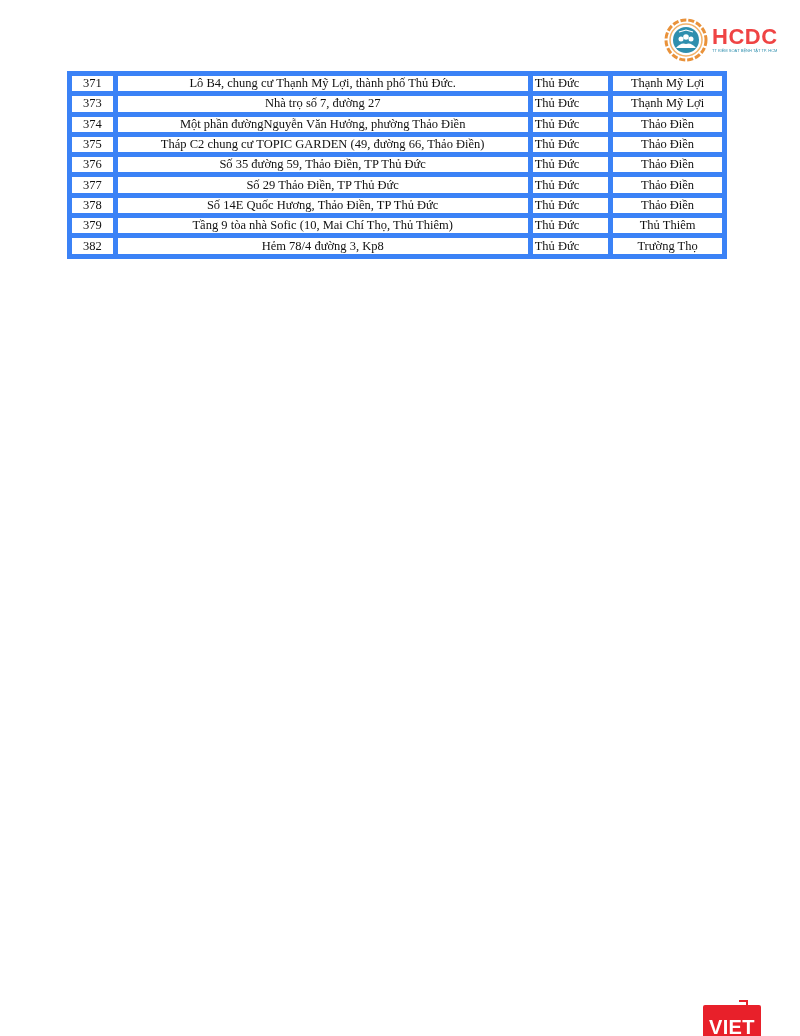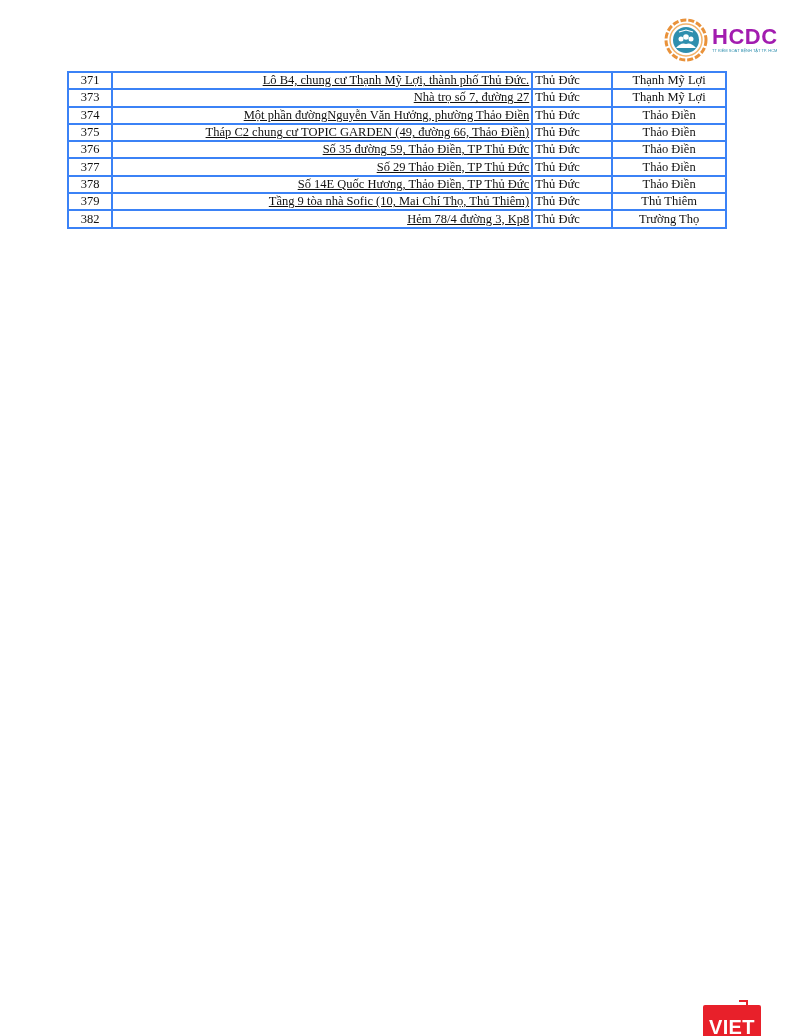--- a/index.html
+++ b/index.html
@@ -31,49 +31,49 @@
     }
     .logo-text-wrap {
       margin-left: 4px;
       display: flex;
       flex-direction: column;
     }
     .logo-text {
       font-family: "Liberation Sans", sans-serif;
       font-weight: bold;
       font-size: 22px;
-      color: #a21caf;
+      color: #ef4444;
       letter-spacing: 0.5px;
       line-height: 22px;
     }
     .logo-sub {
       font-family: "Liberation Sans", sans-serif;
       font-size: 4px;
       color: #2f8fae;
       line-height: 6px;
       white-space: nowrap;
     }
     table.doc-table {
       position: absolute;
       left: 67px;
       top: 71px;
       width: 660px;
       border-collapse: collapse;
       font-size: 12.5px;
     }
     table.doc-table td {
-      border: 2px solid #3b82f6;
+      border: 5px solid #3b82f6;
       height: 15.3px;
       padding: 0 2px;
       line-height: 15px;
       white-space: nowrap;
       overflow: hidden;
     }
     td.c-no { width: 39px; text-align: center; }
-    td.c-addr { width: 417px; text-align: right; text-decoration: underline; }
+    td.c-addr { width: 417px; text-align: center; }
     td.c-dist { width: 75px; text-align: left; }
     td.c-ward { width: 109px; text-align: center; }
     .watermark {
       position: absolute;
       left: 703px;
       top: 1005px;
       height: 20px;
       padding: 12px 6px;
       background: #e8202a;
       color: #fff;

